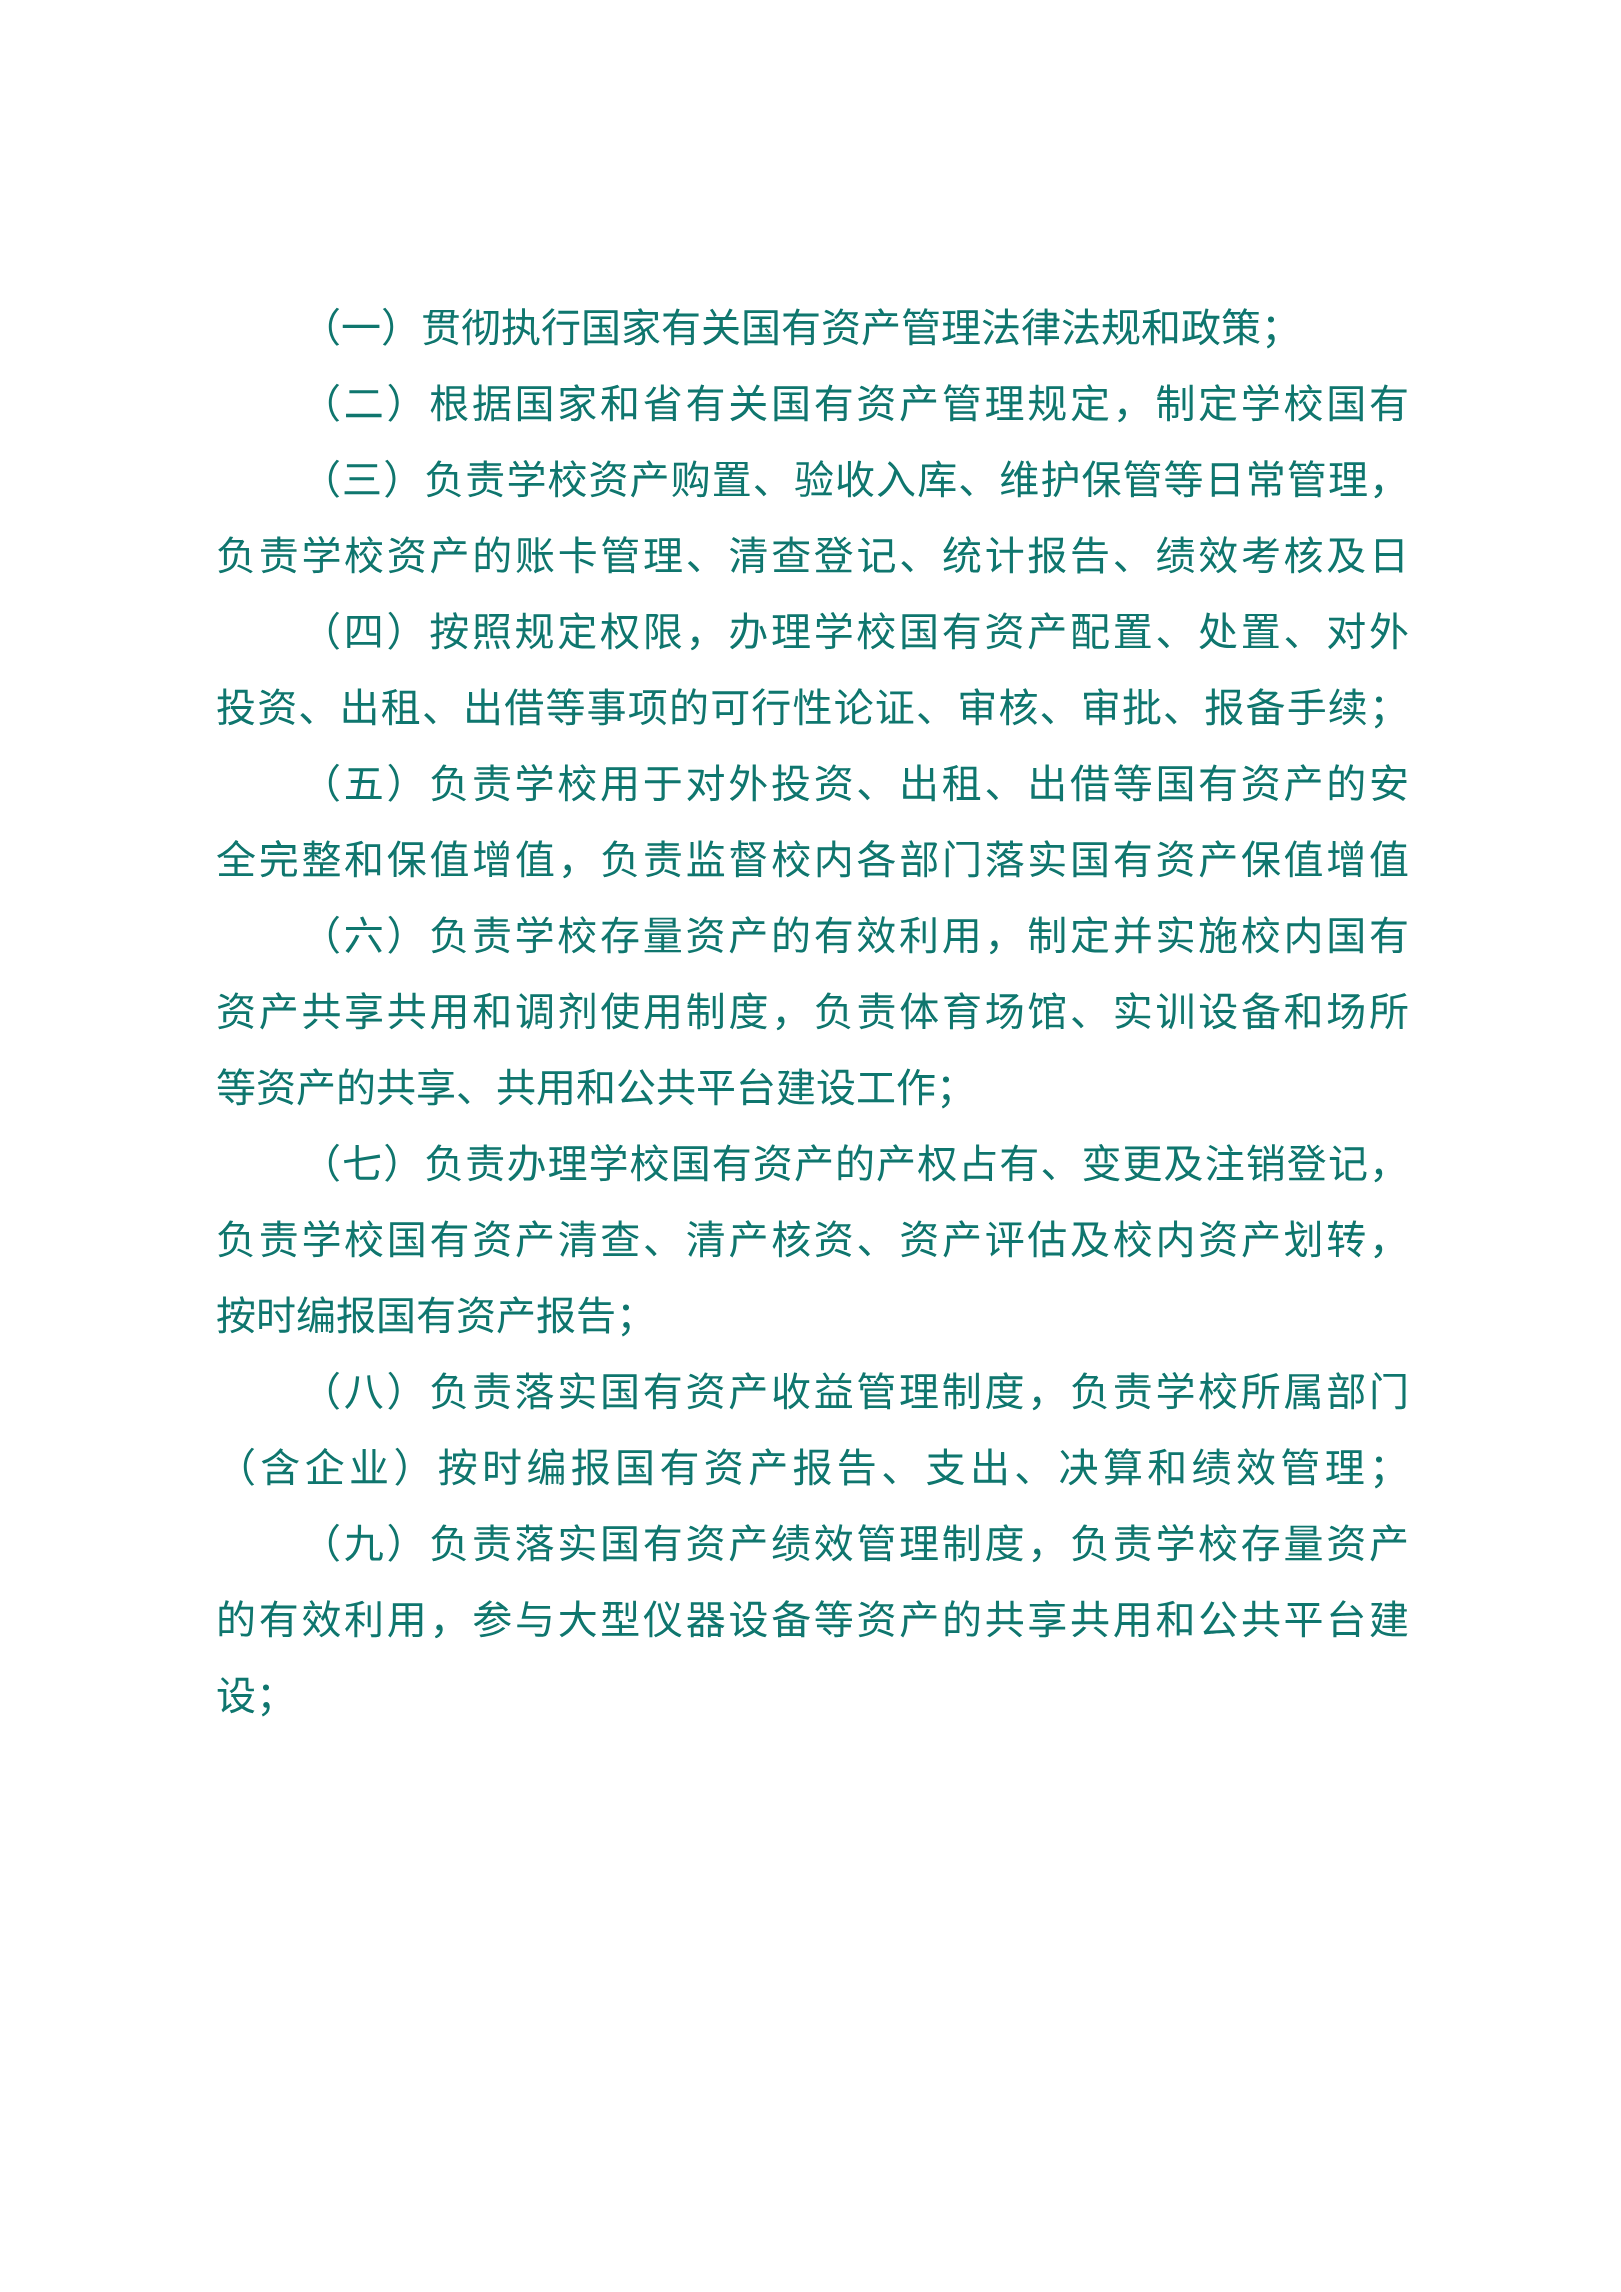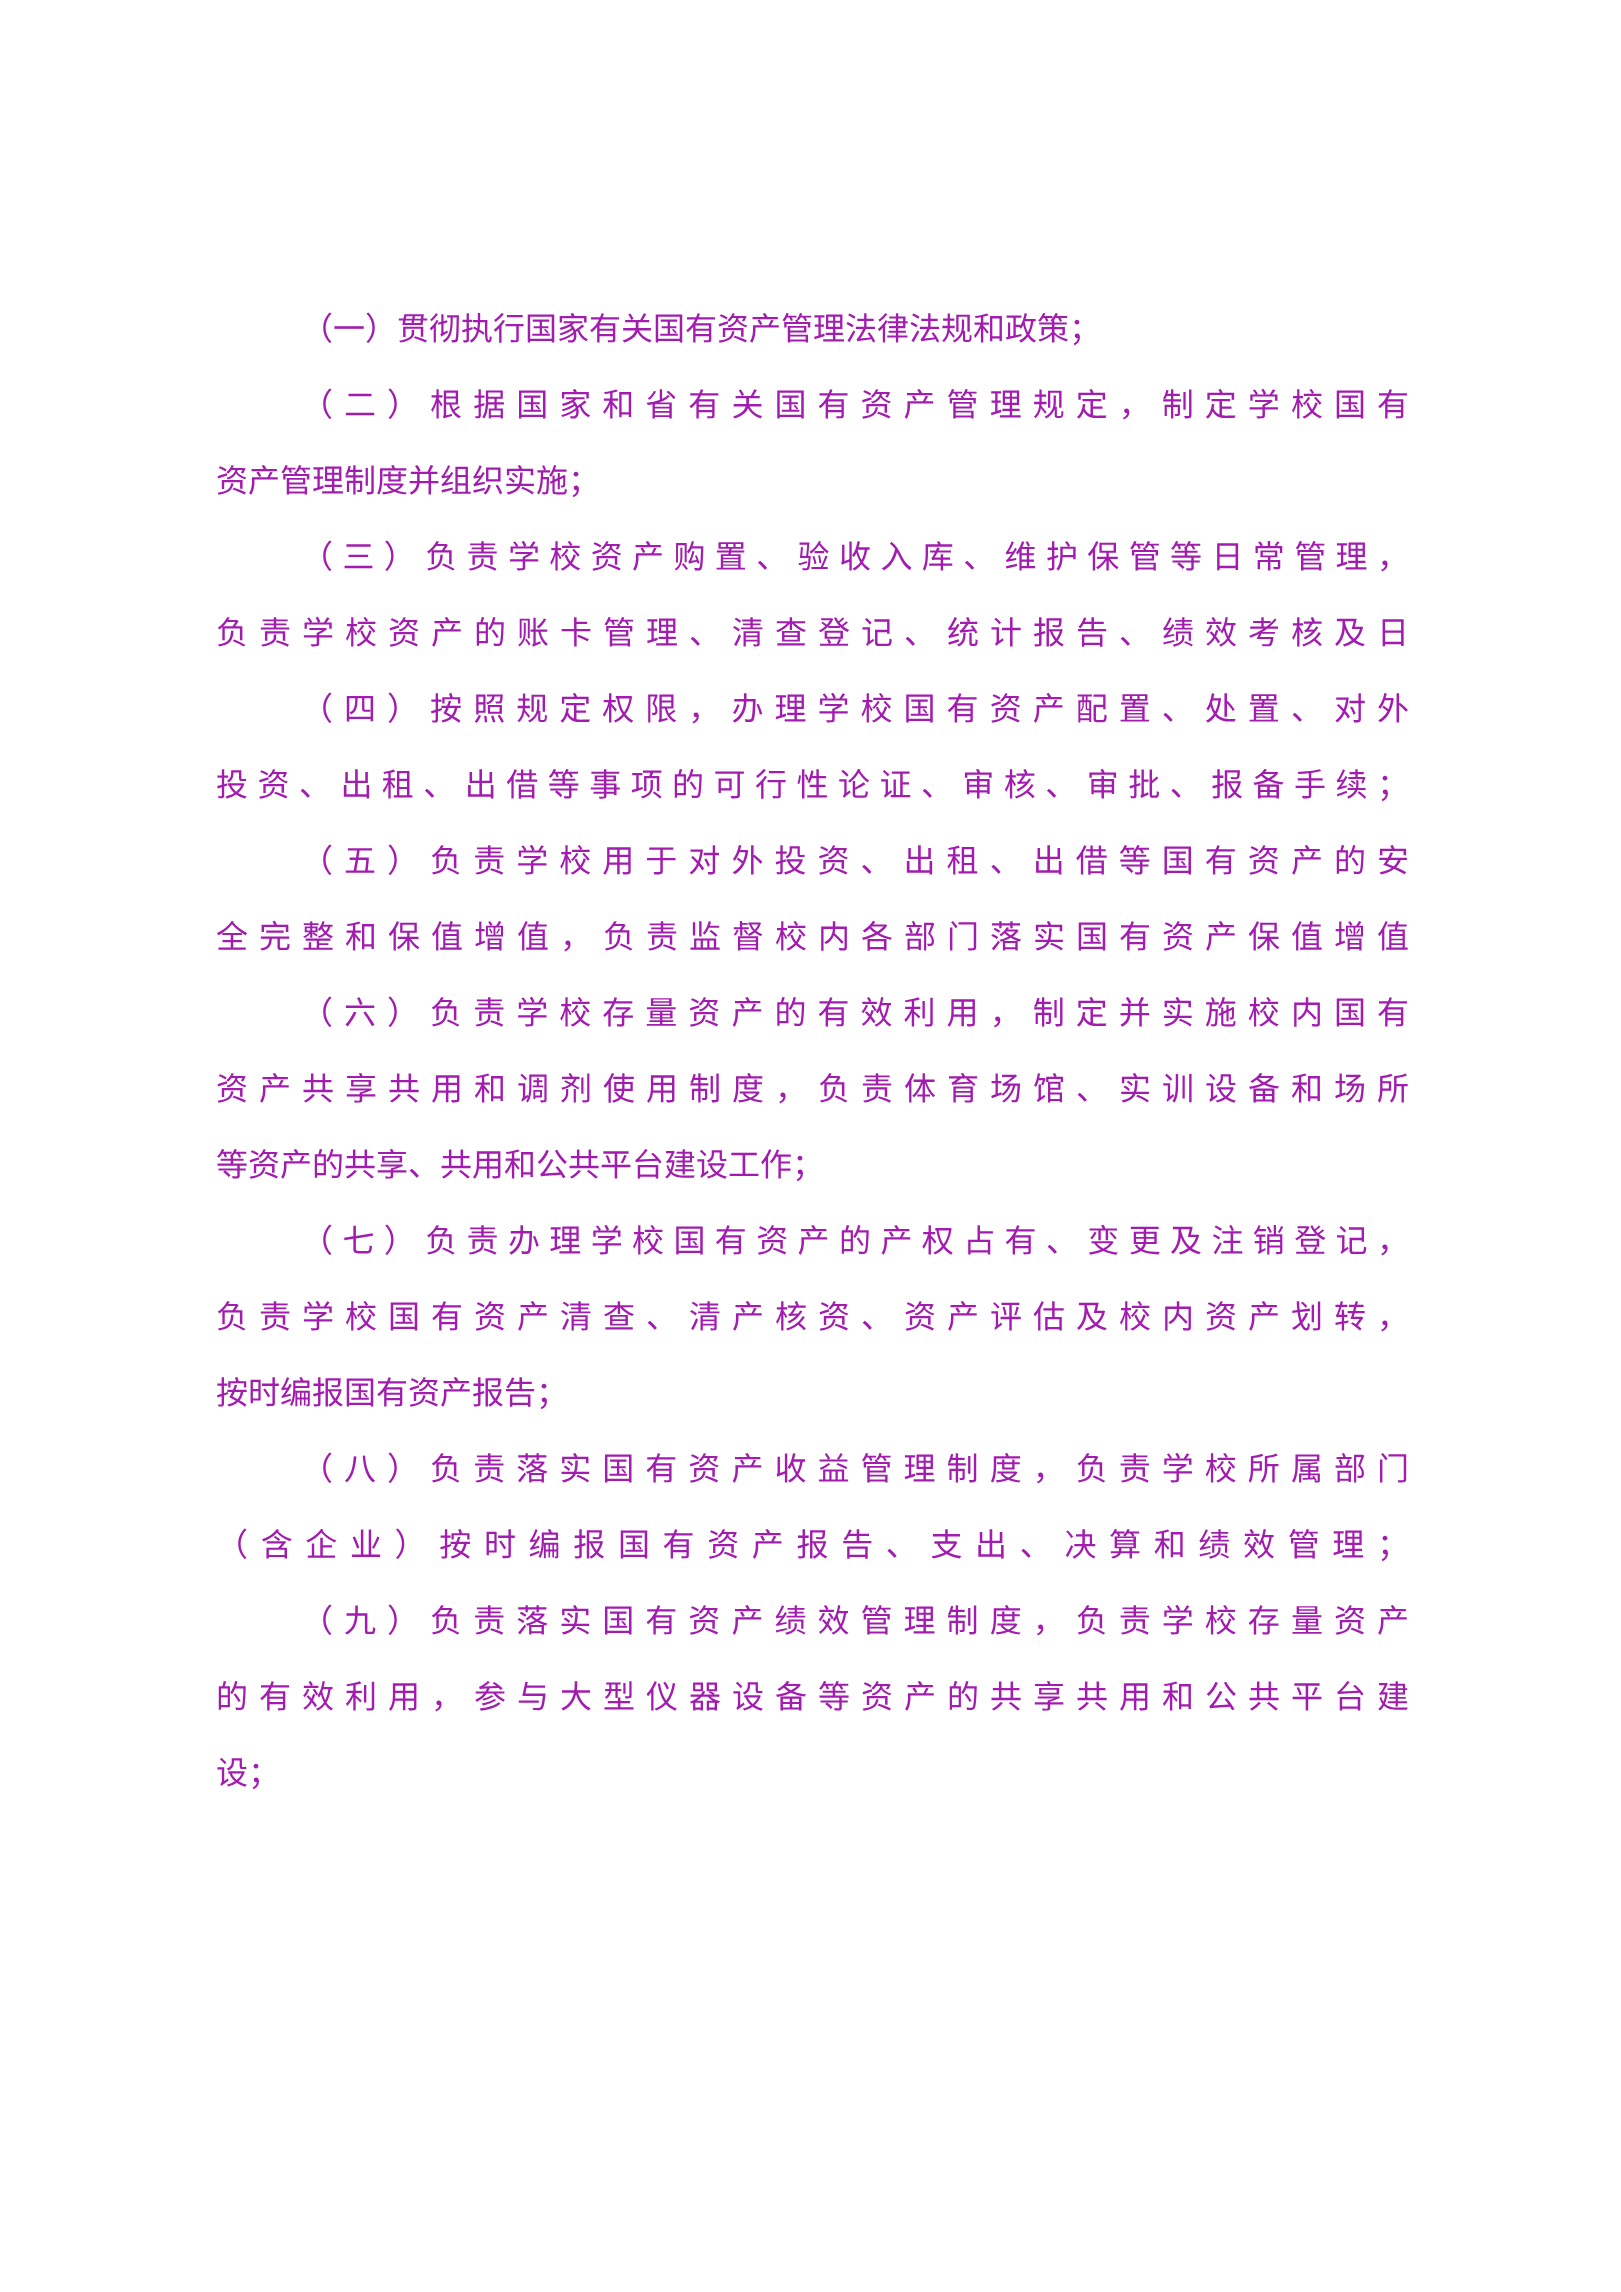--- a/index.html
+++ b/index.html
@@ -24,43 +24,42 @@
   }
   .text-block {
     position: absolute;
     left: 216px;
     top: 291px;
     width: 1193px;
   }
   .line {
     height: 76px;
     line-height: 76px;
-    font-size: 32px;
-    color: #a21caf;
+    font-size: 40px;
+    color: #0f766e;
     white-space: nowrap;
     font-weight: 400;
   }
   .line.indent {
     text-indent: 85px;
   }
   .line.justify {
     white-space: normal;
     text-align: justify;
     text-align-last: justify;
     text-justify: inter-character;
   }
 </style>
 </head>
 <body>
 
 <div class="page">
   <div class="text-block" id="doc-body">
       <div class="line indent">（一）贯彻执行国家有关国有资产管理法律法规和政策；</div>
       <div class="line indent justify">（二）根据国家和省有关国有资产管理规定，制定学校国有</div>
-      <div class="line">资产管理制度并组织实施；</div>
       <div class="line indent justify">（三）负责学校资产购置、验收入库、维护保管等日常管理，</div>
       <div class="line justify">负责学校资产的账卡管理、清查登记、统计报告、绩效考核及日</div>
       <div class="line indent justify">（四）按照规定权限，办理学校国有资产配置、处置、对外</div>
       <div class="line justify">投资、出租、出借等事项的可行性论证、审核、审批、报备手续；</div>
       <div class="line indent justify">（五）负责学校用于对外投资、出租、出借等国有资产的安</div>
       <div class="line justify">全完整和保值增值，负责监督校内各部门落实国有资产保值增值</div>
       <div class="line indent justify">（六）负责学校存量资产的有效利用，制定并实施校内国有</div>
       <div class="line justify">资产共享共用和调剂使用制度，负责体育场馆、实训设备和场所</div>
       <div class="line">等资产的共享、共用和公共平台建设工作；</div>
       <div class="line indent justify">（七）负责办理学校国有资产的产权占有、变更及注销登记，</div>

